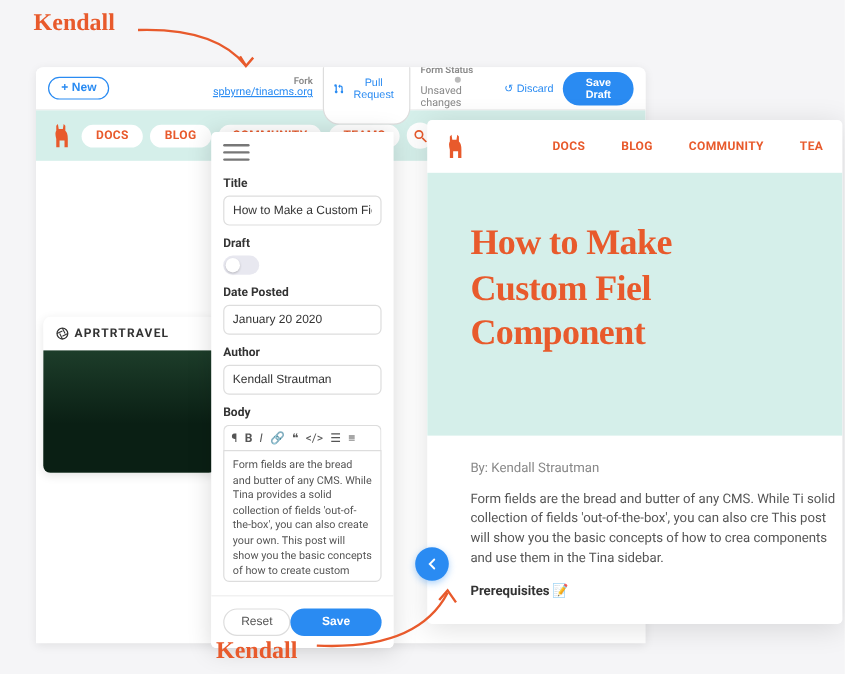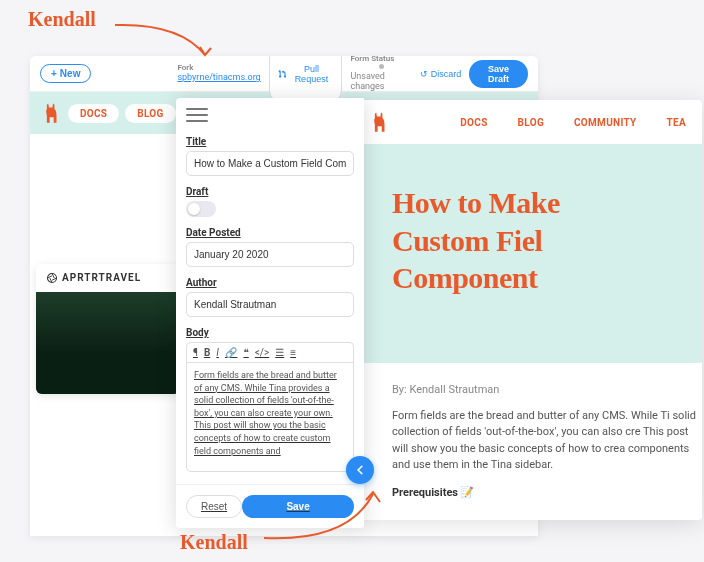--- a/index.html
+++ b/index.html
@@ -52,21 +52,21 @@
   color: #2a8bf2;
   background: #fff;
   border-radius: 14px;
   padding: 3px 10px;
   font-size: 10px;
   font-weight: 600;
   display: flex;
   align-items: center;
   gap: 3px;
 }
-.fork-group { display:flex; flex-direction:column; line-height:1.1; }
+.fork-group { display:flex; flex-direction:column; line-height:1.1;align-items:flex-end; }
 .fork-label { color:#888; font-size:8px; font-weight:600; }
 .fork-link { color:#2a8bf2; text-decoration:underline; font-size:9px; }
 .btn-pr {
   border:1px solid #ddd; border-radius:14px; padding:19px 8px;
   color:#2a8bf2; font-size:9px; display:flex; align-items:center; gap:3px;
   background:#fff; font-weight:500;
 }
 .status-group { display:flex; flex-direction:column; line-height:1.1; }
 .status-label { color:#888; font-size:8px; font-weight:600; }
 .status-val { color:#888; font-size:9px; display:flex; align-items:center; gap:3px;flex-direction:column; }
@@ -83,32 +83,31 @@
   background:#fff; color:#e85a2c; border-radius:14px;
   padding:4px 12px; font-size:10px; font-weight:700;
   letter-spacing:0.3px;
 }
 .search-circ { width:22px; height:22px; border-radius:50%; background:#fff; display:flex; align-items:center; justify-content:center; color:#e85a2c; }
 .gh-star { margin-left:auto; display:flex; align-items:center; gap:4px; background:#fff; border:1px solid #ccc; border-radius:4px; padding:2px 6px; font-size:9px; }
 .gh-count { background:#fff; border:1px solid #ccc; border-radius:4px; padding:2px 6px; font-size:9px; font-weight:600; }
 
 
 .card { position:absolute; left:36px; top:264px; width:144px; background:#fff; border-radius:6px; box-shadow:0 2px 8px rgba(0,0,0,0.1); overflow:hidden; z-index:1; }
-.card-hdr { padding:8px 10px; font-size:10px; font-weight:700; letter-spacing:1px; color:#333; display:flex; gap:4px; }
+.card-hdr { padding:8px 10px; font-size:10px; font-weight:700; letter-spacing:1px; color:#333; display:flex; align-items:center; gap:4px; }
 .card-img { width:100%; height:102px; background:linear-gradient(180deg,#1d3d2a 0%,#0a1f14 60%),linear-gradient(0deg,rgba(40,80,50,0.6),transparent); position:relative; }
 
 
 .sidebar-panel {
-  position:absolute; left:176px; top:98px; width:188px; height:430px;
+  position:absolute; left:176px; top:110px; width:152px; height:430px;
   background:#fff; box-shadow:0 2px 20px rgba(0,0,0,0.15);
   border-radius:4px 0 4px 4px;
   display:flex; flex-direction:column;
   z-index:20;
   overflow:hidden;
-  text-decoration:underline;
 }
 .sb-head { padding:10px 10px 4px; }
 .hamburger { width:22px; height:14px; display:flex; flex-direction:column; justify-content:space-between; }
 .hamburger span { height:2px; background:#777; border-radius:1px; }
 .sb-body { flex:1; overflow-y:auto; padding:0 10px 0; position:relative; }
 .sb-body::-webkit-scrollbar { width:4px; }
 .sb-body::-webkit-scrollbar-thumb { background:#ccc; border-radius:2px; }
 .field-label { font-size:10px; font-weight:700; color:#333; margin:10px 0 4px; }
 .text-input {
   width:100%; border:1px solid #ddd; border-radius:5px; padding:6px 7px;

